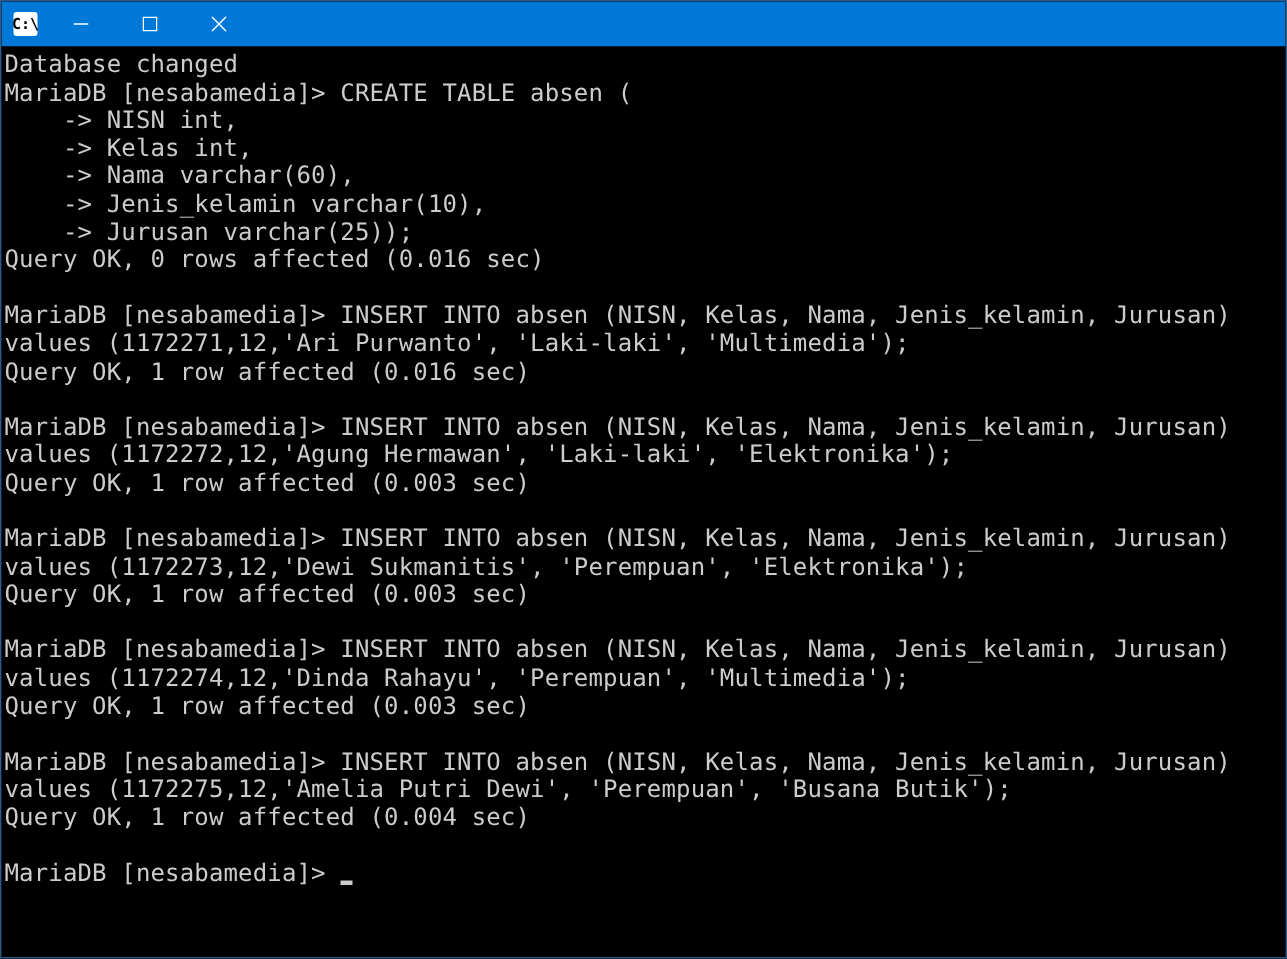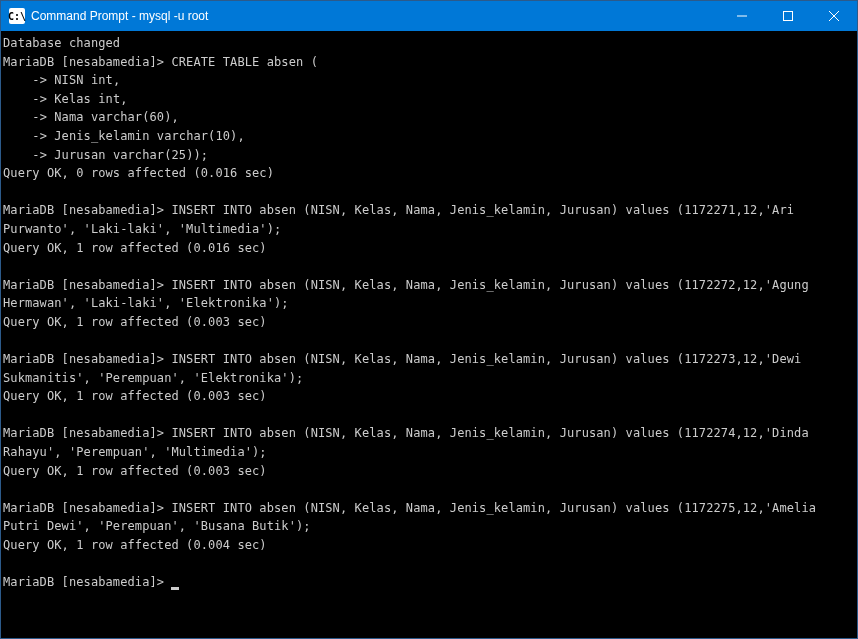--- a/index.html
+++ b/index.html
@@ -57,21 +57,21 @@
     }
     .win-btn svg {
       width: 10px;
       height: 10px;
     }
     .terminal {
       background: #000;
       color: #ccc;
       padding: 3px 0 0 2px;
       font-family: Consolas, 'Lucida Console', monospace;
-      font-size: 12px;
+      font-size: 16px;
       line-height: 18.6px;
       white-space: pre-wrap;
       height: calc(100% - 30px);
       overflow: hidden;
       letter-spacing: 0.1px;
     }
     .cursor {
       display: inline-block;
       width: 8px;
       height: 3px;
@@ -82,21 +82,20 @@
     }
     @keyframes blink {
       50% { opacity: 0; }
     }
   </style>
 </head>
 <body>
 
 <div class="titlebar">
   <div class="titlebar-icon">C:\</div>
-  <div class="titlebar-title">Command Prompt - mysql  -u root</div>
   <div class="window-controls">
     <div class="win-btn">
       <svg viewBox="0 0 10 10">
           <line x1="0" y1="5" x2="10" y2="5" stroke="#fff" stroke-width="1"></line>
         </svg>
     </div>
     <div class="win-btn">
       <svg viewBox="0 0 10 10">
           <rect x="0.5" y="0.5" width="9" height="9" fill="none" stroke="#fff" stroke-width="1"></rect>
         </svg>

